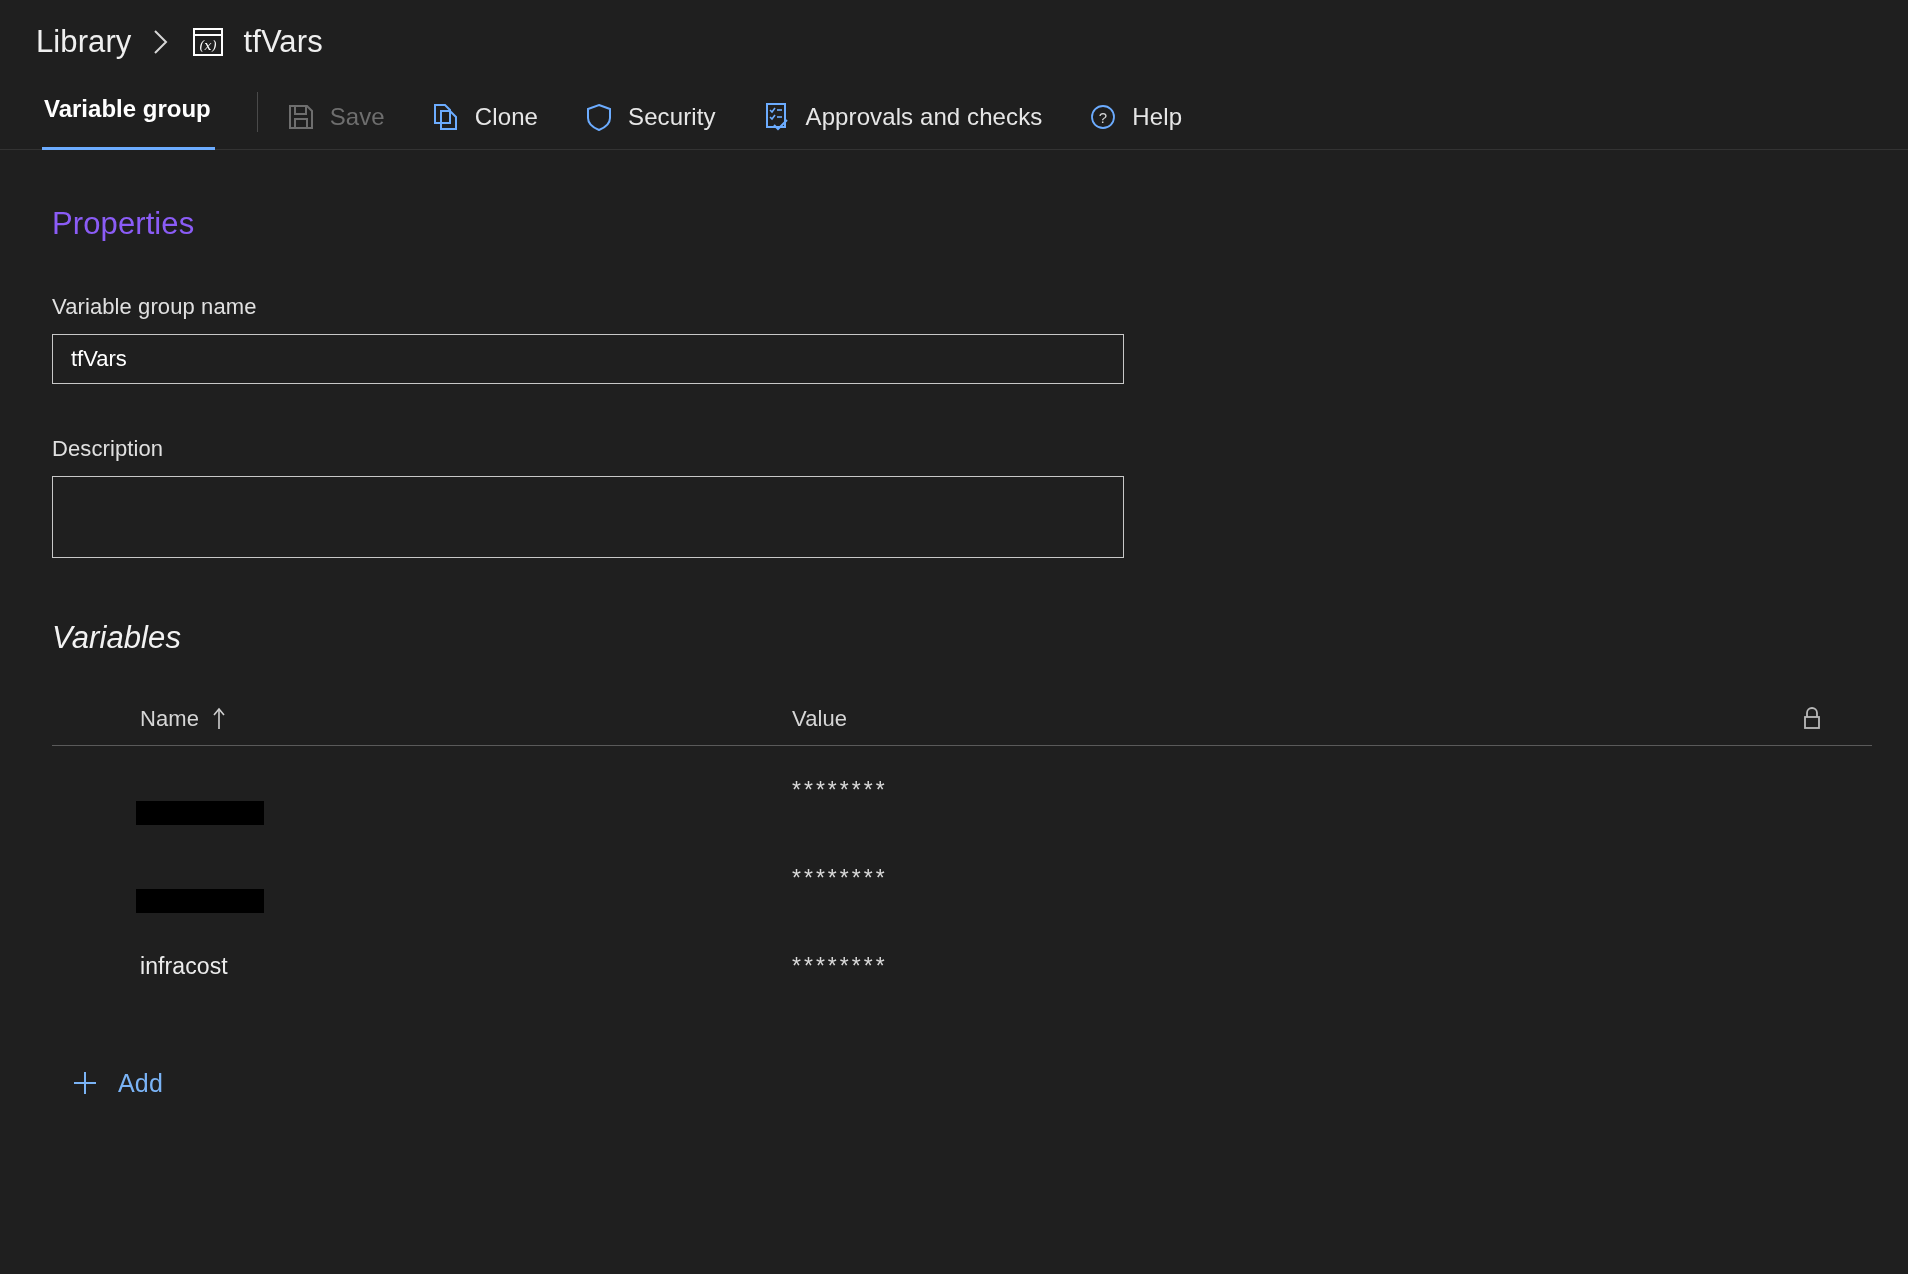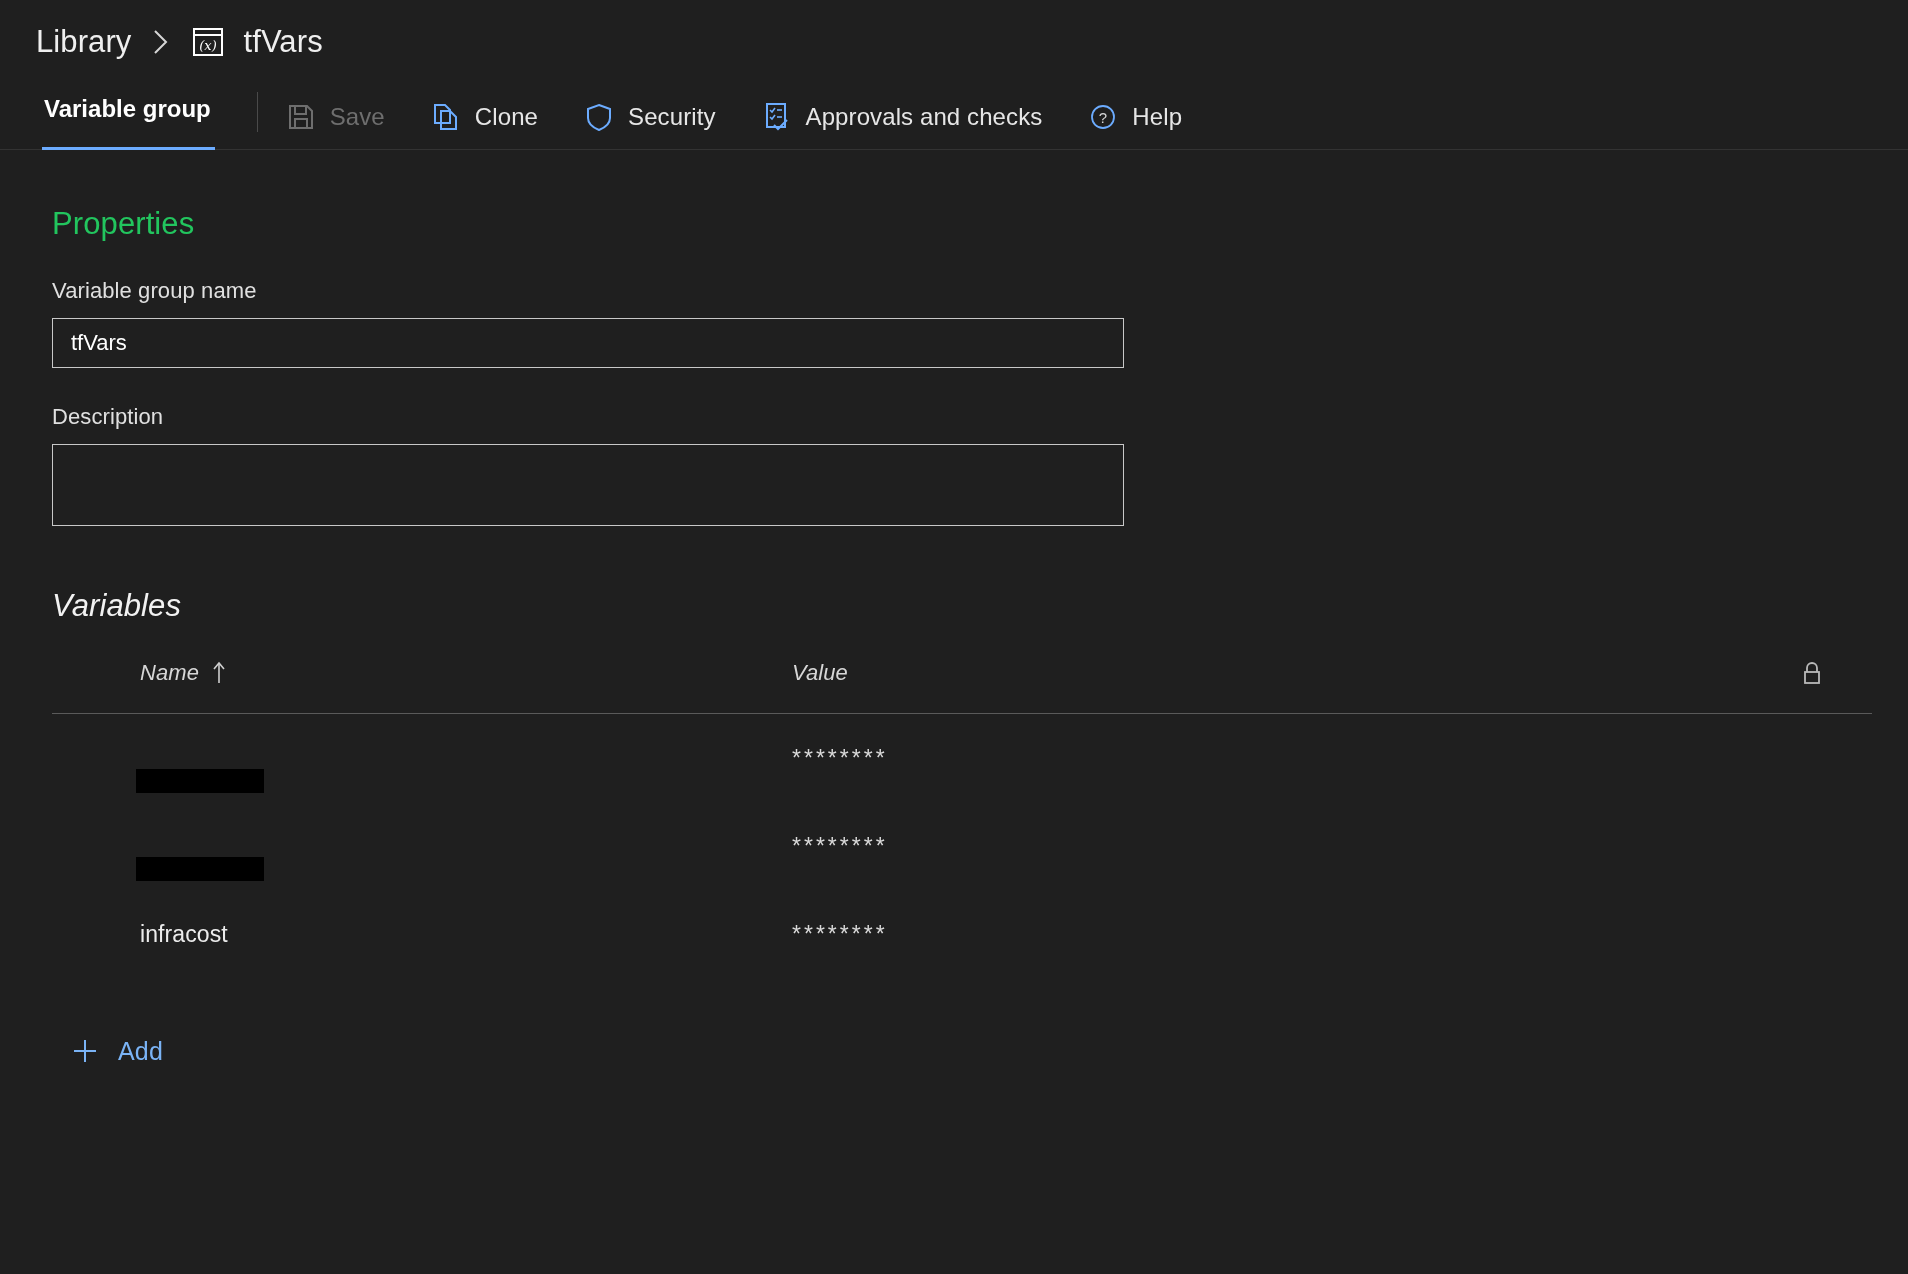--- a/index.html
+++ b/index.html
@@ -121,31 +121,31 @@
     width: 30px;
     height: 30px;
   }
   .tb-ico svg { display: block; }
 
   
   .content { padding: 0 0 0 52px; }
 
   .section-title {
     font-size: 31px;
-    color: #22c55e;
+    color: #8b5cf6;
     font-weight: 400;
     margin-top: 56px;
     margin-bottom: 0;
     letter-spacing: 0.1px;
   }
 
   .field-label {
     font-size: 22px;
     color: #e0e0e0;
-    margin-top: 36px;
+    margin-top: 52px;
     margin-bottom: 14px;
     letter-spacing: 0.1px;
   }
 
   .text-input {
     width: 1072px;
     height: 50px;
     background: #1f1f1f;
     border: 1px solid #c8c8c8;
     color: #ffffff;
@@ -217,25 +217,24 @@
     letter-spacing: 0.1px;
     font-style: italic;
   }
 
   .var-table {
     margin-top: 36px;
     width: 1820px;
   }
   .var-head {
     display: flex;
-    align-items: flex-start;
+    align-items: center;
     height: 54px;
     border-bottom: 1px solid #5a5a5a;
     padding-left: 0;
-    font-style: italic;
   }
   .col-name { width: 730px; padding-left: 88px; display:flex; align-items:center; gap: 12px; }
   .col-value { flex: 1; padding-left: 10px; }
   .col-lock { width: 120px; display: flex; justify-content: center; }
   .th {
     font-size: 22px;
     color: #d6d6d6;
     letter-spacing: 0.1px;
   }
   .sort-arrow { display: inline-flex; align-items: center; }

